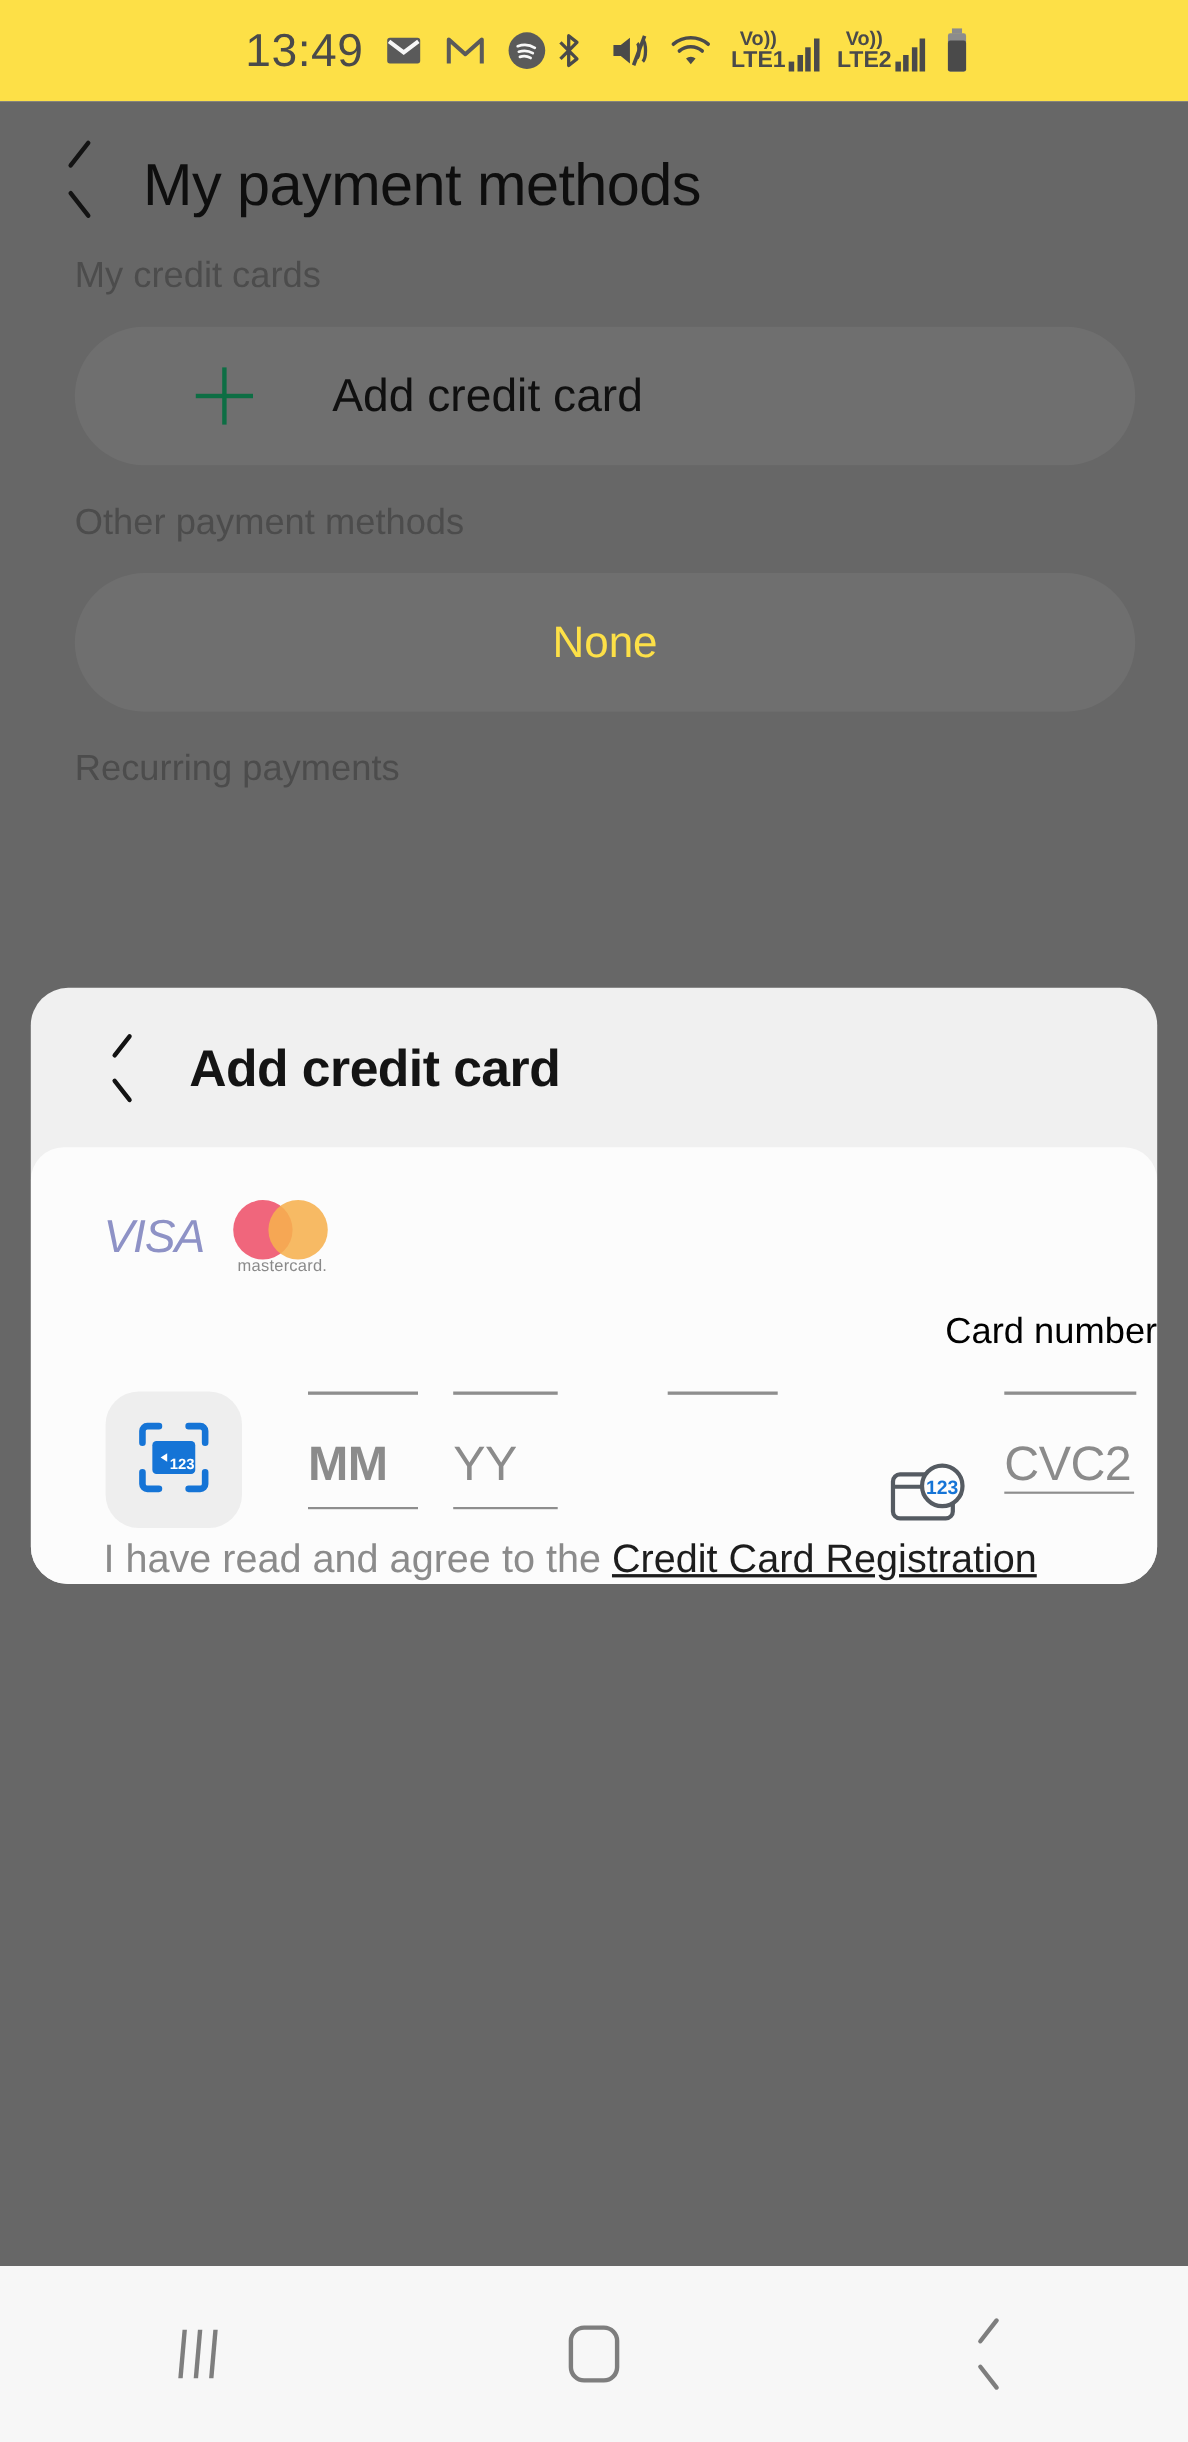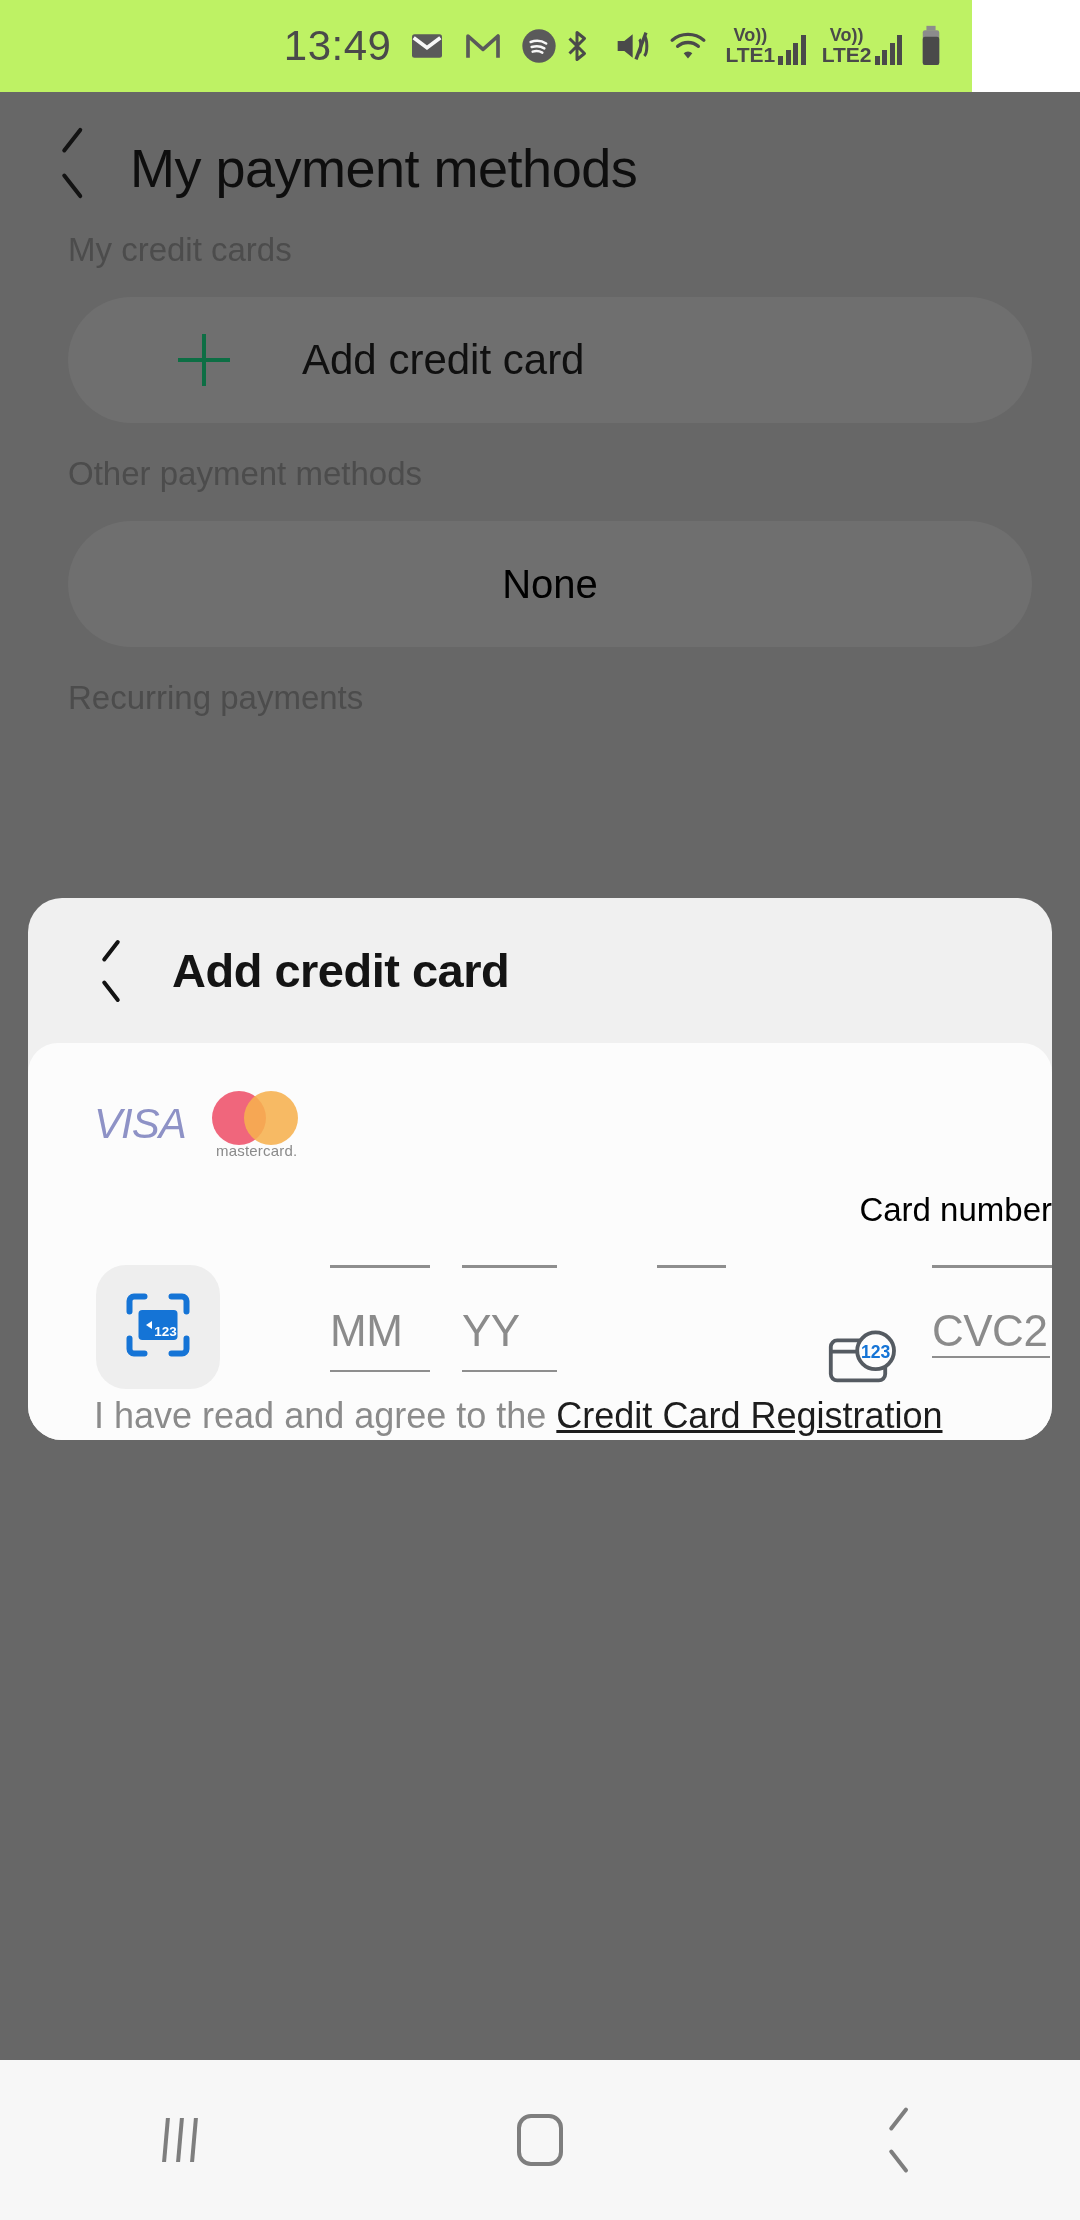--- a/index.html
+++ b/index.html
@@ -11,24 +11,24 @@
   }
   #screen {
     position: relative;
     width: 1080px; height: 2220px;
     background: #ffffff;
   }
 
   
   #status-bar {
     position: absolute; top: 0; left: 0;
-    width: 972px; height: 92px;
-    background: #bef264;
+    width: 1080px; height: 92px;
+    background: #fde047;
     display: flex; align-items: center;
-    justify-content: flex-end;
+    justify-content: center;
     padding: 0 28px 0 54px;
   }
   .status-left { display: flex; align-items: center; gap: 16px; }
   .status-right { display: flex; align-items: center; gap: 16px; }
   #status-time {
     font-size: 42px; color: #4a4a4a; letter-spacing: .5px;
     font-family: "Liberation Sans", sans-serif;
   }
   .sicon { display: inline-flex; align-items: center; justify-content: center; }
   .lte-grp { display: flex; align-items: flex-end; gap: 3px; }
@@ -74,21 +74,21 @@
   .plus-icon {
     width: 52px; height: 52px; position: relative;
     margin-left: 110px; flex: none;
   }
   .plus-icon::before, .plus-icon::after {
     content: ""; position: absolute; background: #0d6e44;
   }
   .plus-icon::before { left: 24px; top: 0; width: 4px; height: 52px; }
   .plus-icon::after  { top: 24px; left: 0; height: 4px; width: 52px; }
   .bg-card-label { font-size: 42px; color: #101010; margin-left: 72px; }
-  .bg-card-value { font-size: 40px; color: #000000; }
+  .bg-card-value { font-size: 40px; color: #fde047; }
 
   
   #modal-sheet {
     position: absolute; left: 28px; top: 898px;
     width: 1024px; height: 542px;
     background: #f0f0f0;
     border-radius: 34px;
     overflow: hidden;
   }
   #modal-header {
@@ -139,21 +139,21 @@
   .field {
     position: relative; margin-left: 0;
     display: flex; flex-direction: column; align-items: flex-start;
   }
   .field .rule-top, .field .rule-bot {
     height: 2.5px; background: #8e8e8e;
   }
   .field .ph {
     font-size: 44px; color: #8b8b8b; letter-spacing: -.5px;
   }
-  #field-mm { margin-left: 110px; }
+  #field-mm { margin-left: 60px; font-weight: bold; }
   #field-mm .rule-top, #field-mm .rule-bot { width: 100px; }
   #field-mm .ph { margin: 38px 0 14px 0; }
 
   #field-yy { margin-left: 32px; }
   #field-yy .rule-top, #field-yy .rule-bot { width: 95px; }
   #field-yy .ph { margin: 38px 0 14px 0; }
 
   #cvc-icon-wrap { margin-left: 100px; margin-top: 62px; flex: none; }
 
   #field-cvc { margin-left: 26px; }

